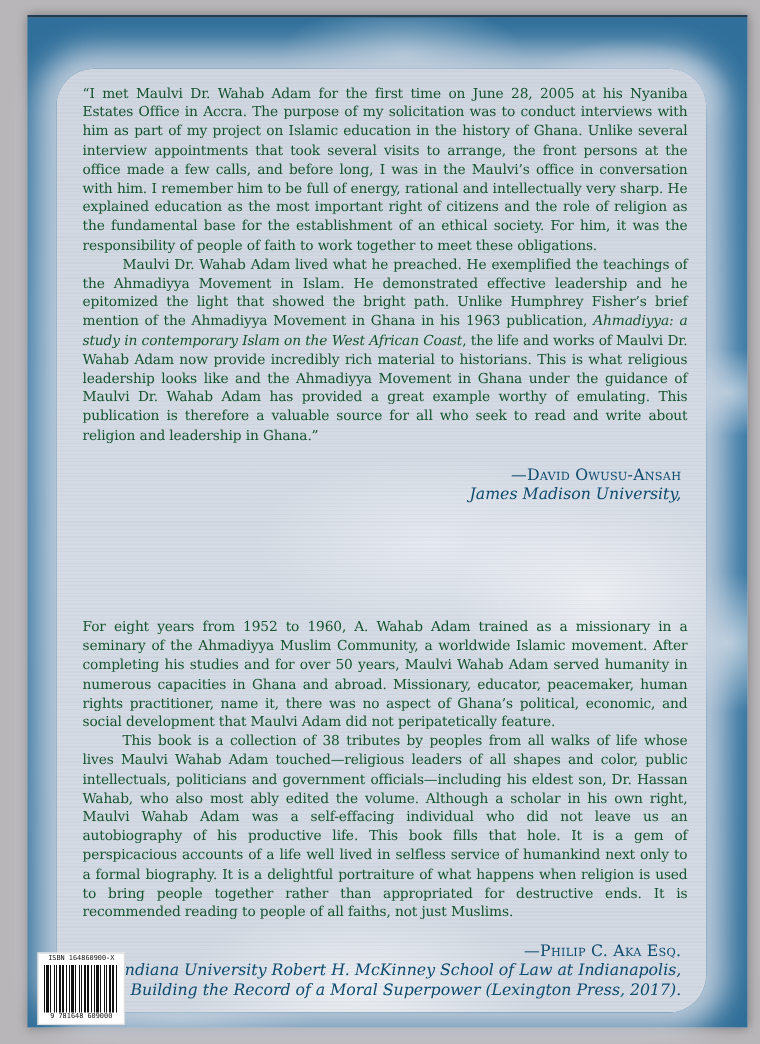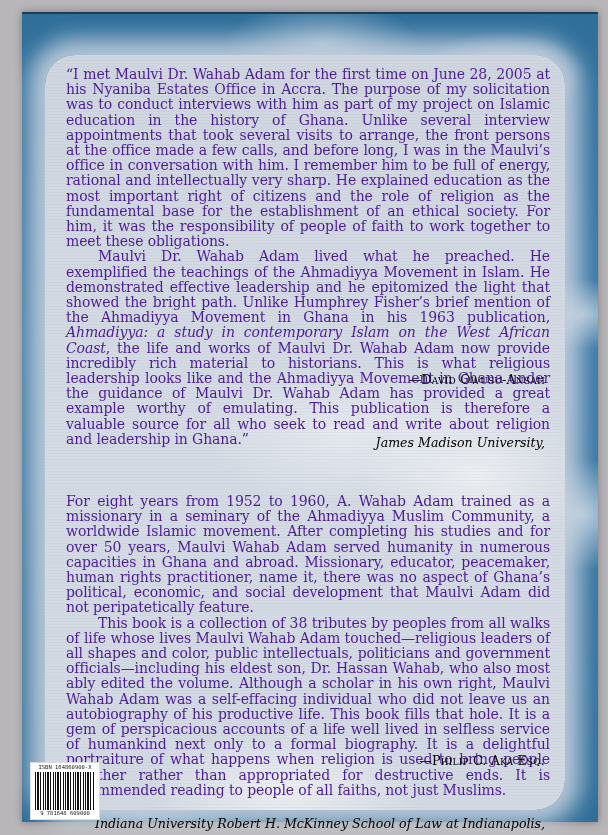--- a/index.html
+++ b/index.html
@@ -33,34 +33,34 @@
       box-shadow: 0 0 22px 16px rgba(206,214,226,0.85);
     }
     .panel::after {
       content: ""; position: absolute; inset: 0;
       background: repeating-linear-gradient(180deg, rgba(255,255,255,0.0) 0px, rgba(255,255,255,0.0) 2px, rgba(120,130,150,0.06) 2px, rgba(120,130,150,0.06) 3px);
       border-radius: 30px;
       pointer-events: none;
     }
     .text-block {
       position: absolute; left: 66px; width: 484px;
-      font-size: 14px; line-height: 15.2px; color: #4c1d95;
+      font-size: 11px; line-height: 15.2px; color: #14532d;
       text-align: justify; hyphens: manual;
       letter-spacing: -0.1px;
     }
     .text-block p { margin: 0; }
     .text-block p.indent { text-indent: 32px; }
     .quote-one { top: 67px; }
     .quote-two { top: 494px; }
     .attribution {
       position: absolute; right: 63px; text-align: right;
-      font-size: 12.6px; line-height: 15.3px; color: #000000;
+      font-size: 12.6px; line-height: 15.3px; color: #0c4a6e;
     }
     .attribution .name { font-variant: small-caps; letter-spacing: 0.2px; }
-    .attribution .aff { font-style: italic; margin-top: 48px; }
+    .attribution .aff { font-style: italic; }
     .attr-one { top: 372px; }
     .attr-two { top: 753px; }
     em { font-style: italic; }
     .barcode {
       position: absolute; left: 30px; top: 762px; width: 68px; height: 56px;
       background: #fff; border: 1px solid #ddd;
       display: flex; flex-direction: column; align-items: center;
       font-family: "DejaVu Sans Mono", "Liberation Mono", monospace;
     }
     .barcode .isbn-top { font-size: 5.5px; line-height: 7px; margin-top: 1px; color: #111; }

